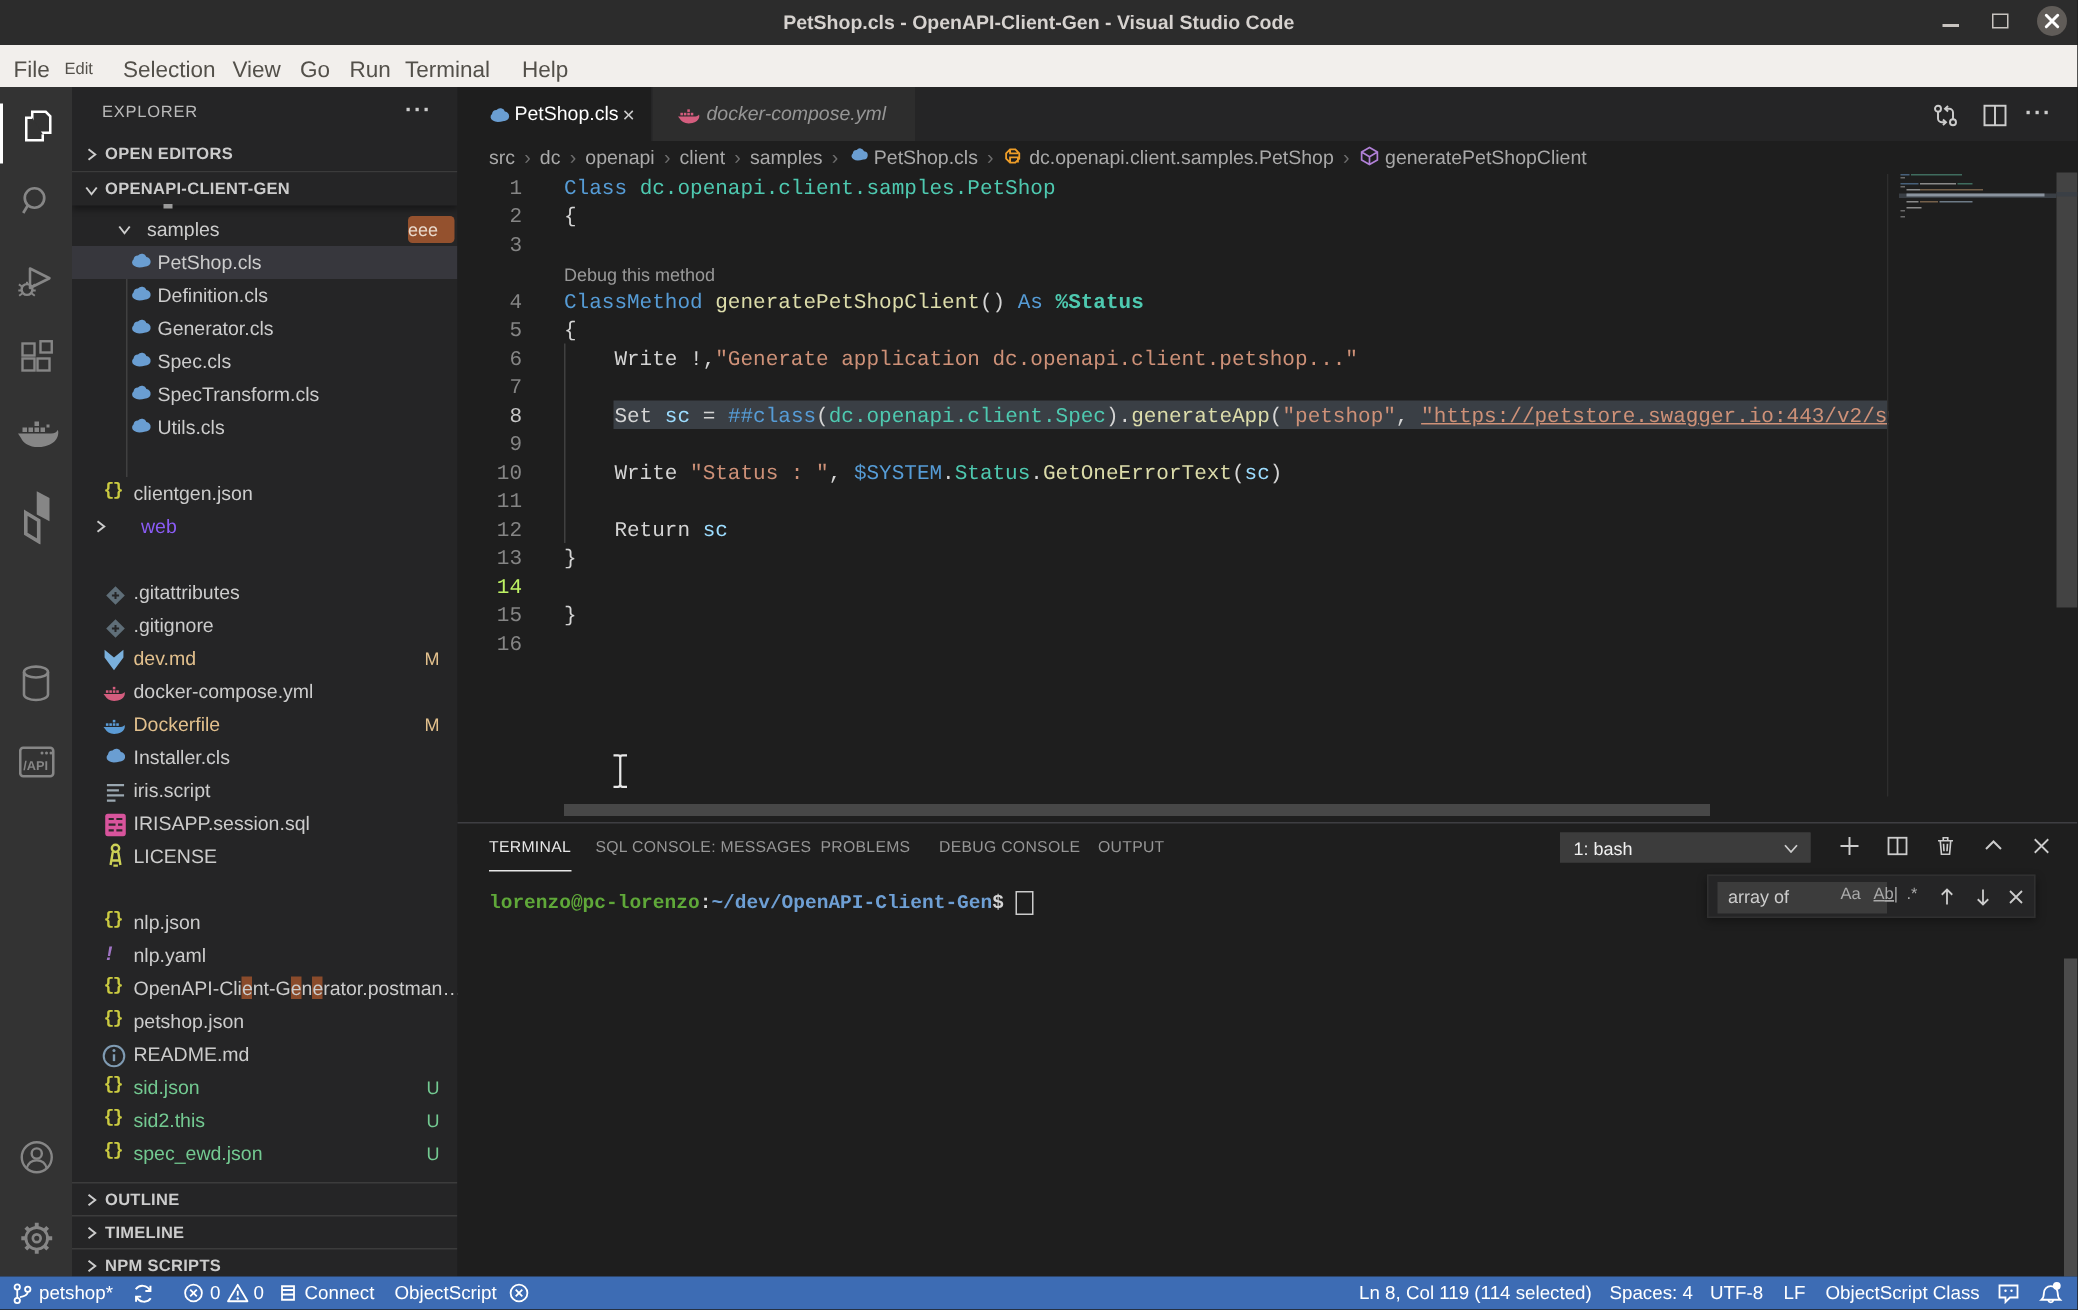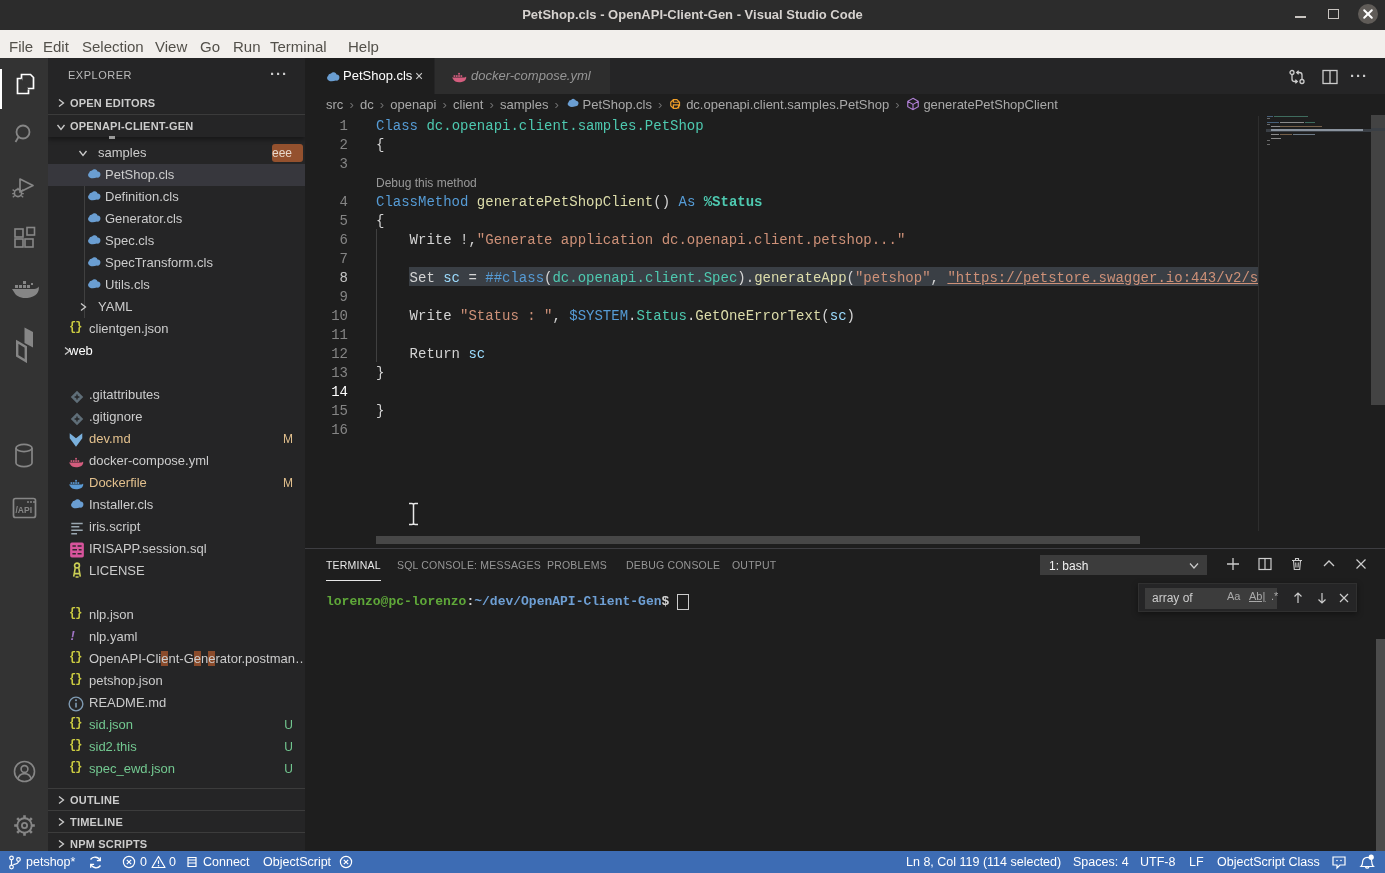--- a/index.html
+++ b/index.html
@@ -23,21 +23,21 @@
  <div class="a" style="left:1328px;top:9px;width:11px;height:10px;border:1.5px solid #c8c4c0"></div>
  <div class="a" style="left:1358px;top:4px;width:20px;height:20px;border-radius:50%;background:#605c58">
    <svg width="20" height="20" viewBox="0 0 20 20">
         <path d="M6.2 6.2 L13.8 13.8 M13.8 6.2 L6.2 13.8" stroke="#ffffff" stroke-width="2" stroke-linecap="round"></path>
       </svg>
  </div>
 </div>
 
 <div class="a" style="left:0;top:30px;width:1385px;height:28px;background:#f2efec">
 <div class="a" style="left:9px;top:0;height:28px;line-height:33px;font-size:15px;color:#53504a">File</div>
-<div class="a" style="left:43px;top:0;height:28px;line-height:33px;font-size:15px;color:#53504a">Edit</div>
+<div class="a" style="left:43px;top:0;height:28px;line-height:33px;font-size:11px;color:#53504a">Edit</div>
 <div class="a" style="left:82px;top:0;height:28px;line-height:33px;font-size:15px;color:#53504a">Selection</div>
 <div class="a" style="left:155px;top:0;height:28px;line-height:33px;font-size:15px;color:#53504a">View</div>
 <div class="a" style="left:200px;top:0;height:28px;line-height:33px;font-size:15px;color:#53504a">Go</div>
 <div class="a" style="left:233px;top:0;height:28px;line-height:33px;font-size:15px;color:#53504a">Run</div>
 <div class="a" style="left:270px;top:0;height:28px;line-height:33px;font-size:15px;color:#53504a">Terminal</div>
 <div class="a" style="left:348px;top:0;height:28px;line-height:33px;font-size:15px;color:#53504a">Help</div>
 </div>
 <div class="a" style="left:0;top:58px;width:48px;height:4px;background:#333333"></div>
 <div class="a" style="left:48px;top:58px;width:257px;height:4px;background:#252526"></div>
 <div class="a" style="left:0;top:62px;width:48px;height:789px;background:#333333">
@@ -175,35 +175,29 @@
 <path d="M4 6 a3 3 0 0 1 3-2.6 a3.2 3.2 0 0 1 5.6 1 A2.6 2.6 0 0 1 12 10.6 q-5 1.6 -7.4 -.2 A2.6 2.6 0 0 1 4 6 Z" fill="#6a9ed2"></path>
       </svg>
       <div class="tlab" style="left:57px;color:#cccccc">SpecTransform.cls</div>
     </div>
 <div class="trow" style="top:212px">
       <svg class="ticon" style="left:37px" width="16" height="16" viewBox="0 0 16 16">
 <path d="M4 6 a3 3 0 0 1 3-2.6 a3.2 3.2 0 0 1 5.6 1 A2.6 2.6 0 0 1 12 10.6 q-5 1.6 -7.4 -.2 A2.6 2.6 0 0 1 4 6 Z" fill="#6a9ed2"></path>
       </svg>
       <div class="tlab" style="left:57px;color:#cccccc">Utils.cls</div>
     </div>
-<div class="trow" style="top:234px">
-      <svg class="a" style="left:30px;top:6px" width="10" height="10" viewBox="0 0 10 10">
-        <path d="M3 1.5 L7.5 5 L3 8.5" fill="none" stroke="#cccccc" stroke-width="1.3"></path>
-      </svg>
-      <div class="tlab" style="left:50px;color:#cccccc">YAML</div>
-    </div>
 <div class="trow" style="top:256px">
       <div class="ticon" style="left:21px;top:2px;font-family:'Liberation Mono',monospace;font-weight:bold;font-size:12px;color:#cbcb41;letter-spacing:-1px">{}</div>
       <div class="tlab" style="left:41px;color:#cccccc">clientgen.json</div>
     </div>
 <div class="trow" style="top:278px">
       <svg class="a" style="left:14px;top:6px" width="10" height="10" viewBox="0 0 10 10">
         <path d="M3 1.5 L7.5 5 L3 8.5" fill="none" stroke="#cccccc" stroke-width="1.3"></path>
       </svg>
-      <div class="tlab" style="left:21px;color:#ffffff">web</div>
+      <div class="tlab" style="left:46px;color:#8b5cf6">web</div>
     </div>
 <div class="trow" style="top:322px">
       <svg class="ticon" style="left:21px;top:5px" width="12" height="12" viewBox="0 0 12 12">
 <rect x="2.7" y="2.7" width="6.6" height="6.6" transform="rotate(45 6 6)" fill="#5f6e78"></rect>
 <path d="M4.2 6 h3.6 M6 4.2 v3.6" stroke="#252526" stroke-width="1"></path>
       </svg>
       <div class="tlab" style="left:41px;color:#cccccc">.gitattributes</div>
     </div>
 <div class="trow" style="top:344px">
       <svg class="ticon" style="left:21px;top:5px" width="12" height="12" viewBox="0 0 12 12">
@@ -393,21 +387,21 @@
 <div class="num" style="left:0;top:153px;color:#c6c6c6">8</div>
 <div class="a mono" style="left:71px;top:153px"><span style="color:#d4d4d4;">    Set </span><span style="color:#9cdcfe;">sc</span><span style="color:#d4d4d4;"> = </span><span style="color:#569cd6;">##class</span><span style="color:#d4d4d4;">(</span><span style="color:#4ec9b0;">dc.openapi.client.Spec</span><span style="color:#d4d4d4;">)</span><span style="color:#d4d4d4;">.</span><span style="color:#dcdcaa;">generateApp</span><span style="color:#d4d4d4;">(</span><span style="color:#ce9178;">"petshop"</span><span style="color:#d4d4d4;">, </span><span style="color:#ce9178;text-decoration:underline;">"https://petstore.swagger.io:443/v2/swagger.json")</span></div>
 <div class="num" style="left:0;top:172px;color:#858585">9</div>
 <div class="num" style="left:0;top:191px;color:#858585">10</div>
 <div class="a mono" style="left:71px;top:191px"><span style="color:#d4d4d4;">    Write </span><span style="color:#ce9178;">"Status : "</span><span style="color:#d4d4d4;">, </span><span style="color:#569cd6;">$SYSTEM</span><span style="color:#d4d4d4;">.</span><span style="color:#4ec9b0;">Status</span><span style="color:#d4d4d4;">.</span><span style="color:#dcdcaa;">GetOneErrorText</span><span style="color:#d4d4d4;">(</span><span style="color:#9cdcfe;">sc</span><span style="color:#d4d4d4;">)</span></div>
 <div class="num" style="left:0;top:210px;color:#858585">11</div>
 <div class="num" style="left:0;top:229px;color:#858585">12</div>
 <div class="a mono" style="left:71px;top:229px"><span style="color:#d4d4d4;">    Return </span><span style="color:#9cdcfe;">sc</span></div>
 <div class="num" style="left:0;top:248px;color:#858585">13</div>
 <div class="a mono" style="left:71px;top:248px"><span style="color:#d4d4d4;">}</span></div>
-<div class="num" style="left:0;top:267px;color:#ffffff">14</div>
+<div class="num" style="left:0;top:267px;color:#bef264">14</div>
 <div class="num" style="left:0;top:286px;color:#858585">15</div>
 <div class="a mono" style="left:71px;top:286px"><span style="color:#d4d4d4;">}</span></div>
 <div class="num" style="left:0;top:305px;color:#858585">16</div>
 </div>
 <svg class="a" style="left:405px;top:501px" width="17" height="26" viewBox="0 0 17 26">
 <g stroke="#1e1e1e" stroke-width="3.4" fill="none">
       <path d="M4 2.5 h3 q1.5 0 1.5 1.5 q0-1.5 1.5-1.5 h3 M8.5 4 v18 M4 23.5 h3 q1.5 0 1.5-1.5 q0 1.5 1.5 1.5 h3"></path>
     </g>
 <g stroke="#e8e8e8" stroke-width="1.5" fill="none">
       <path d="M4 2.5 h3 q1.5 0 1.5 1.5 q0-1.5 1.5-1.5 h3 M8.5 4 v18 M4 23.5 h3 q1.5 0 1.5-1.5 q0 1.5 1.5 1.5 h3"></path>
@@ -460,21 +454,21 @@
   </svg>
 <svg class="a" style="left:1321px;top:556px" width="16" height="16" viewBox="0 0 16 16">
     <path d="M3 10 L8 5 L13 10" stroke="#cccccc" stroke-width="1.3" fill="none"></path>
   </svg>
 <svg class="a" style="left:1353px;top:556px" width="16" height="16" viewBox="0 0 16 16">
     <path d="M3.5 3.5 L12.5 12.5 M12.5 3.5 L3.5 12.5" stroke="#cccccc" stroke-width="1.2"></path>
   </svg>
 <div class="a" style="left:326px;top:594px;font-family:'Liberation Mono',monospace;font-size:13px;font-weight:bold;white-space:pre"><span style="color:#5fa839">lorenzo@pc-lorenzo</span><span style="color:#d4d4d4">:</span><span style="color:#6e9fd4">~/dev/OpenAPI-Client-Gen</span><span style="color:#d4d4d4">$</span></div>
 <div class="a" style="left:677px;top:594px;width:12px;height:16px;border:1.5px solid #cccccc"></div>
 <div class="a" style="left:1138px;top:583px;width:219px;height:29px;background:#252526;border:1px solid #303030;box-shadow:0 2px 6px rgba(0,0,0,.4)">
-<div class="a" style="left:6px;top:4px;width:132px;height:21px;background:#3c3c3c">
+<div class="a" style="left:6px;top:4px;width:113px;height:21px;background:#3c3c3c">
  <div class="a" style="left:7px;top:0;height:21px;line-height:21px;font-size:12px;color:#cccccc">array of</div>
  <div class="a" style="left:82px;top:2px;font-size:11px;color:#aaaaaa">Aa</div>
  <div class="a" style="left:104px;top:2px;font-size:11px;color:#aaaaaa;text-decoration:underline">A<span style="text-decoration:underline">b|</span></div>
  <div class="a" style="left:126px;top:2px;font-size:11px;color:#aaaaaa">.*</div>
 </div>
 <svg class="a" style="left:152px;top:7px" width="14" height="14" viewBox="0 0 14 14">
       <path d="M7 12 V2 M3.5 5.5 L7 2 L10.5 5.5" stroke="#cccccc" stroke-width="1.2" fill="none"></path>
     </svg>
 <svg class="a" style="left:176px;top:7px" width="14" height="14" viewBox="0 0 14 14">
       <path d="M7 2 V12 M3.5 8.5 L7 12 L10.5 8.5" stroke="#cccccc" stroke-width="1.2" fill="none"></path>

